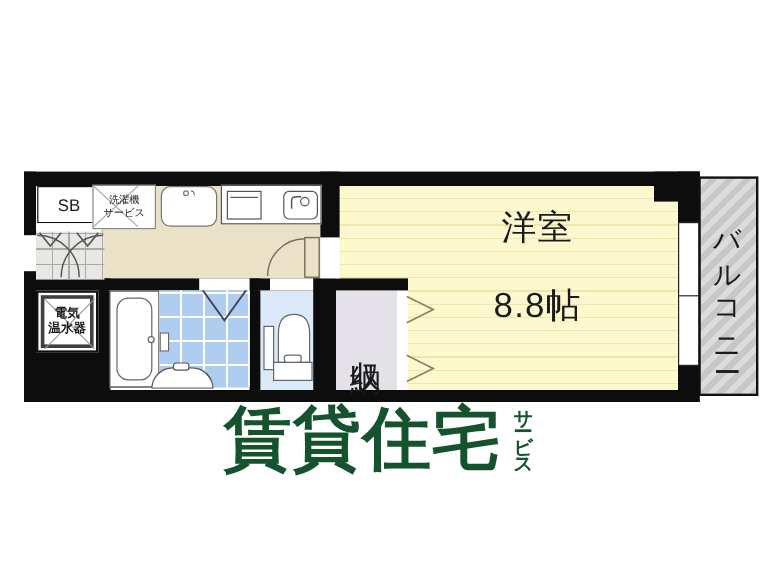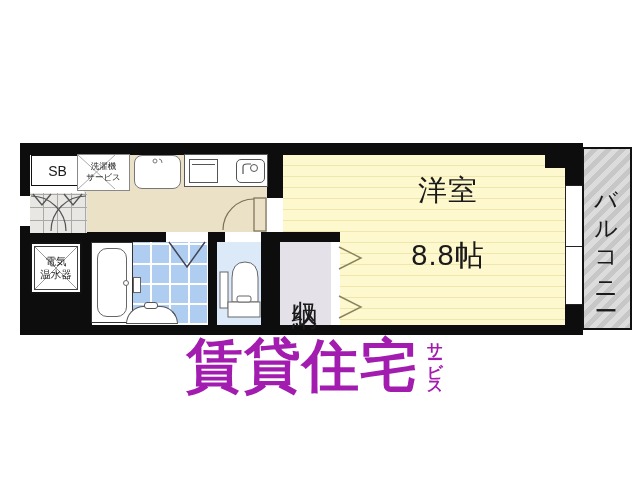--- a/index.html
+++ b/index.html
@@ -25,21 +25,21 @@
   .gap{background:#fff;}
   
   .lbl{display:flex;align-items:center;justify-content:center;text-align:center;}
   .room-label{font-size:29px;line-height:37px;letter-spacing:1px;gap:28px;}
   .v-text{writing-mode:vertical-rl;text-orientation:upright;}
   .balcony-label{font-size:23px;letter-spacing:5px;}
   .closet-label{font-size:26px;letter-spacing:4px;}
   .sb-label{font-size:14px;}
   .tiny{font-size:8.5px;line-height:1.2;}
   .small{font-size:10.5px;line-height:1.25;}
-  .watermark{font-weight:bold;color:#a21caf;z-index:30;}
+  .watermark{font-weight:bold;color:#14532d;z-index:30;}
   .wm-main{font-size:57px;letter-spacing:1px;white-space:nowrap;}
   .wm-sub{font-size:16px;letter-spacing:1px;}
   svg{display:block;}
 </style>
 </head>
 <body>
 
 <div class="canvas">
 
   <div class="abs hallway" style="left:84px;top:155px;width:199px;height:77px;"></div>
@@ -108,21 +108,21 @@
       </svg>
     </div>
   </div>
 
   <svg class="abs" style="left:220px;top:195px;" width="50" height="40" viewBox="0 0 50 40">
     <rect x="34" y="3" width="12" height="33" fill="#eae1c6" stroke="#7a6f58" stroke-width="1.2"></rect>
     <path d="M34,4 A31,31 0 0 0 3,35" fill="none" stroke="#7a6f58" stroke-width="1.2"></path>
   </svg>
 
   <div class="abs white-box" style="left:30px;top:242px;width:52px;height:52px;border-width:2px;">
-    <div class="abs" style="left:2px;top:2px;right:2px;bottom:2px;border:1px solid #404040;">
+    <div class="abs" style="left:2px;top:2px;right:2px;bottom:2px;border:3px solid #404040;font-weight:bold;">
       <svg width="42" height="42" viewBox="0 0 42 42" style="position:absolute;left:0;top:0;">
         <line x1="0" y1="0" x2="42" y2="42" stroke="#999" stroke-width="1"></line>
         <line x1="42" y1="0" x2="0" y2="42" stroke="#999" stroke-width="1"></line>
       </svg>
       <div class="abs lbl small" style="left:0;top:0;width:100%;height:100%;flex-direction:column;">
         <span>電気</span>
         <span>温水器</span>
       </div>
     </div>
   </div>

